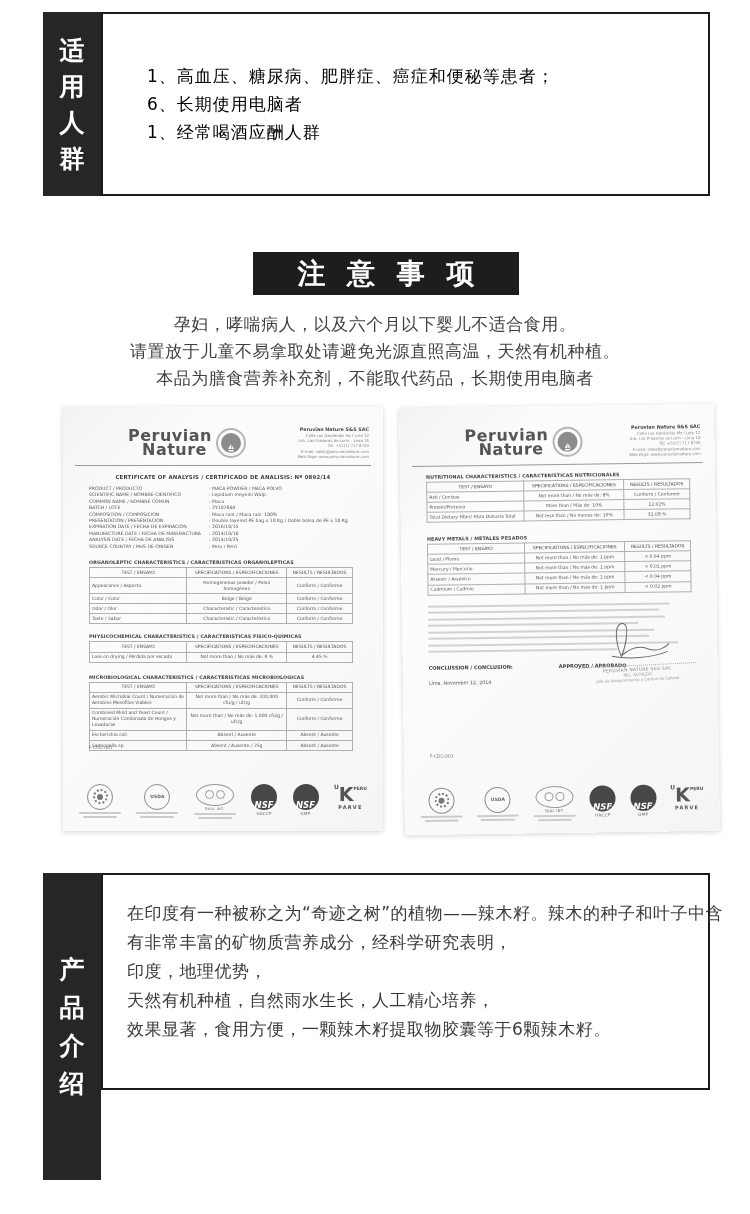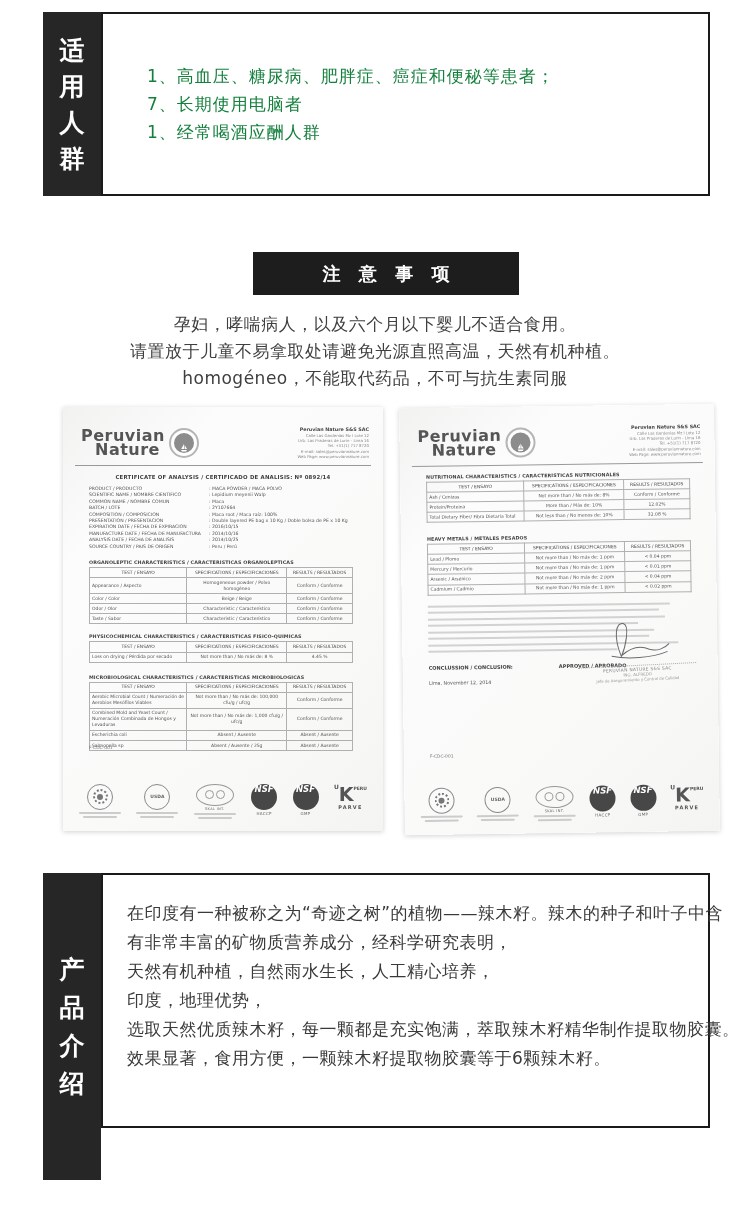--- a/index.html
+++ b/index.html
@@ -9,39 +9,39 @@
   
   .v-tab { position:absolute; background:#262626; display:flex; flex-direction:column;
            justify-content:center; align-items:center; }
   .v-tab span { color:#fff; font-size:25px; font-weight:bold; line-height:1; }
   .tab-audience { left:43px; top:12px; width:58px; height:184px; gap:11px; }
   .tab-intro    { left:43px; top:873px; width:58px; height:307px; gap:13px; }
 
   .frame-box { position:absolute; border:2px solid #1a1a1a; background:#fff; }
   .box-audience { left:101px; top:12px; width:609px; height:184px;
                   display:flex; flex-direction:column; justify-content:center; padding-left:44px; }
-  .box-audience .aud-line { font-size:17px; color:#15803d; line-height:28px; letter-spacing:1px; }
-  .box-intro { left:101px; top:873px; width:609px; height:255px; padding:24px 16px 0 24px; }
+  .box-audience .aud-line { font-size:17px; color:#000000; line-height:28px; letter-spacing:1px; }
+  .box-intro { left:101px; top:873px; width:609px; height:217px; padding:24px 16px 0 24px; }
   .box-intro .intro-line { font-size:17px; color:#3a3a3a; line-height:29px; letter-spacing:0.5px; white-space:nowrap; }
 
   
   .notice-banner { position:absolute; left:253px; top:252px; width:266px; height:43px;
                    background:#1d1d1d; display:flex; align-items:center; justify-content:center; }
-  .notice-banner span { color:#fff; font-size:18px; font-weight:bold; letter-spacing:6px; text-indent:6px; }
+  .notice-banner span { color:#fff; font-size:28px; font-weight:bold; letter-spacing:6px; text-indent:6px; }
   .notice-lines { position:absolute; left:0; top:311px; width:750px; text-align:center; }
   .notice-lines .note-line { font-size:17px; color:#3f3f3f; line-height:27px; letter-spacing:0.5px; }
 
   
   .paper { position:absolute; background:linear-gradient(135deg,#f2f2f1 0%, #fcfcfc 22%, #f9f9f8 70%, #f4f4f3 100%);
            box-shadow:0 1px 5px rgba(0,0,0,0.18); }
   .paper-left  { left:63px;  top:407px; width:320px; height:424px; }
   .paper-right { left:402px; top:406px; width:315px; height:427px; transform:rotate(-0.8deg); }
 
   .cert-header { display:flex; justify-content:space-between; padding:20px 14px 4px 18px; }
-  .brand { line-height:0.9; }
+  .brand { line-height:0.9;margin-left:47px; }
   .brand .b1, .brand .b2 { font-weight:bold; color:#555; font-size:16px; letter-spacing:0.5px; display:block; }
   .brand .b2 { margin-left:14px; }
   .brand-wrap { display:flex; align-items:center; gap:4px; }
   .brand-ring { width:30px; height:30px; border:2px solid #b5b5b5; border-radius:50%;
                 display:flex; align-items:center; justify-content:center; background:#fdfdfd; }
   .brand-dot { width:20px; height:20px; border-radius:50%; background:#8c8c8c; display:flex;
                align-items:flex-end; justify-content:center; overflow:hidden; }
   .addr { text-align:right; }
   .addr .co { font-size:4.8px; font-weight:bold; color:#444; line-height:6px; }
   .addr .al { font-size:3.9px; color:#888; line-height:5.2px; }
@@ -88,21 +88,21 @@
           display:flex; align-items:center; justify-content:center; background:transparent; }
   .seal-inner { width:15px; height:15px; border:2px dotted #777; border-radius:50%;
                 display:flex; align-items:center; justify-content:center; }
   .seal-core { width:6px; height:6px; background:#777; border-radius:50%; }
   .usda-txt { font-size:4.5px; font-weight:bold; color:#666; }
   .skal-ellipse { width:38px; height:22px; border:1px solid #999; border-radius:50%;
                   display:flex; align-items:center; justify-content:center; gap:2px; }
   .skal-c { width:9px; height:9px; border:1px solid #999; border-radius:50%; }
   .skal-lbl { font-size:3.6px; color:#666; margin-top:1.5px; letter-spacing:0.3px; }
   .nsf-circle { width:26px; height:26px; background:#474747; border-radius:50%;
-                display:flex; align-items:flex-start; justify-content:center; }
+                display:flex; align-items:flex-end; justify-content:center; }
   .nsf-txt { color:#fff; font-weight:bold; font-size:8.5px; font-style:italic; }
   .badge-sub { font-size:4px; color:#666; margin-top:1.5px; letter-spacing:0.3px; }
   .cap { height:2px; background:#cccccc; margin-top:2px; border-radius:1px; }
   .cap-a{width:42px;} .cap-b{width:34px;}
   .kosher { text-align:left; line-height:1; }
   .kosher .k-top-row { display:flex; align-items:flex-start; }
   .kosher .k-u { font-size:6px; font-weight:bold; color:#555; }
   .kosher .k-k { font-size:19px; font-weight:bold; color:#555; margin-top:1px; }
   .kosher .k-peru { font-size:4.5px; font-weight:bold; color:#555; margin-top:3px; }
   .kosher .k-parve { font-size:5px; font-weight:bold; color:#555; letter-spacing:1.2px; margin-top:1px; }
@@ -114,32 +114,32 @@
 
   <div class="v-tab tab-audience">
     <span>适</span>
     <span>用</span>
     <span>人</span>
     <span>群</span>
   </div>
   <div class="frame-box box-audience">
 
   <div class="aud-line">1、高血压、糖尿病、肥胖症、癌症和便秘等患者；</div>
-      <div class="aud-line">7、长期使用电脑者</div>
+      <div class="aud-line">6、长期使用电脑者</div>
       <div class="aud-line">1、经常喝酒应酬人群</div>
     </div>
 
   <div class="notice-banner">
     <span>注 意 事 项</span>
   </div>
   <div class="notice-lines">
 
   <div class="note-line">孕妇，哮喘病人，以及六个月以下婴儿不适合食用。</div>
       <div class="note-line">请置放于儿童不易拿取处请避免光源直照高温，天然有机种植。</div>
-      <div class="note-line">homogéneo，不能取代药品，不可与抗生素同服</div>
+      <div class="note-line">本品为膳食营养补充剂，不能取代药品，长期使用电脑者</div>
     </div>
 
   <div class="paper paper-left">
     <div class="cert-header">
       <div class="brand-wrap">
         <div class="brand">
           <span class="b1">Peruvian</span>
           <span class="b2">Nature</span>
         </div>
         <div class="brand-ring">
@@ -533,19 +533,18 @@
   <div class="v-tab tab-intro">
     <span>产</span>
     <span>品</span>
     <span>介</span>
     <span>绍</span>
   </div>
   <div class="frame-box box-intro">
 
   <div class="intro-line">在印度有一种被称之为“奇迹之树”的植物——辣木籽。辣木的种子和叶子中含</div>
       <div class="intro-line">有非常丰富的矿物质营养成分，经科学研究表明，</div>
+      <div class="intro-line">印度，地理优势，</div>
       <div class="intro-line">天然有机种植，自然雨水生长，人工精心培养，</div>
-      <div class="intro-line">印度，地理优势，</div>
-      <div class="intro-line">选取天然优质辣木籽，每一颗都是充实饱满，萃取辣木籽精华制作提取物胶囊。</div>
       <div class="intro-line">效果显著，食用方便，一颗辣木籽提取物胶囊等于6颗辣木籽。</div>
     </div>
 
 </div>
 
 </body></html>

